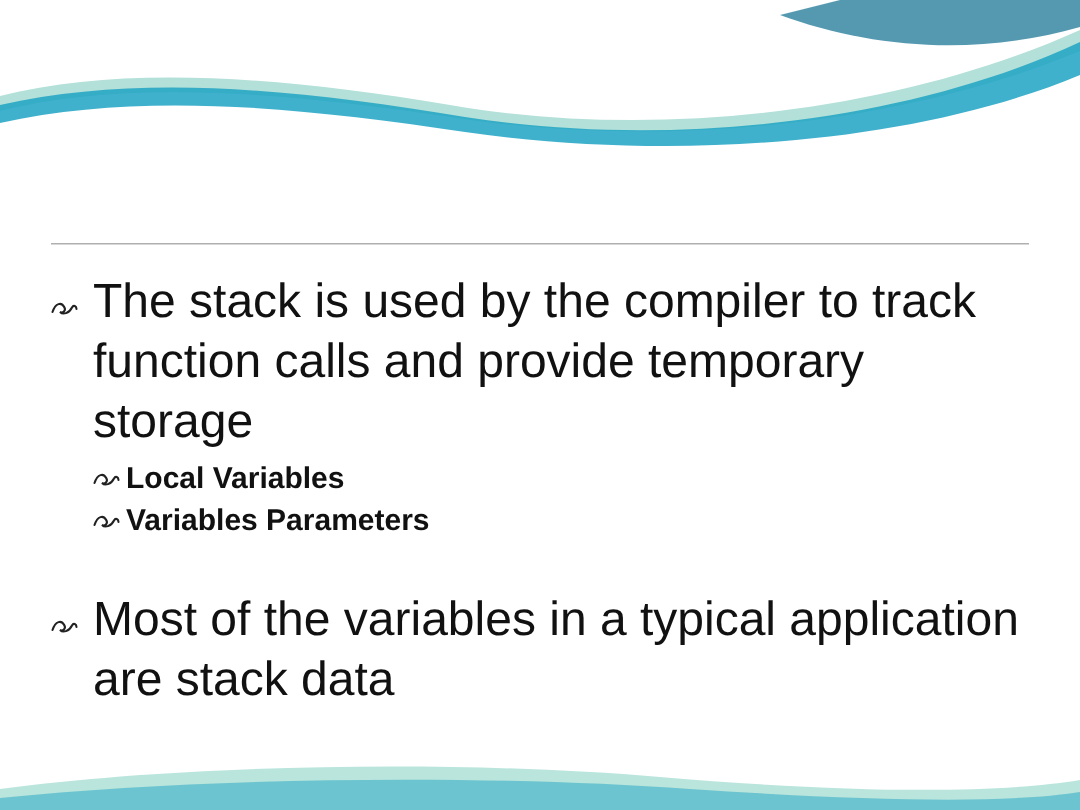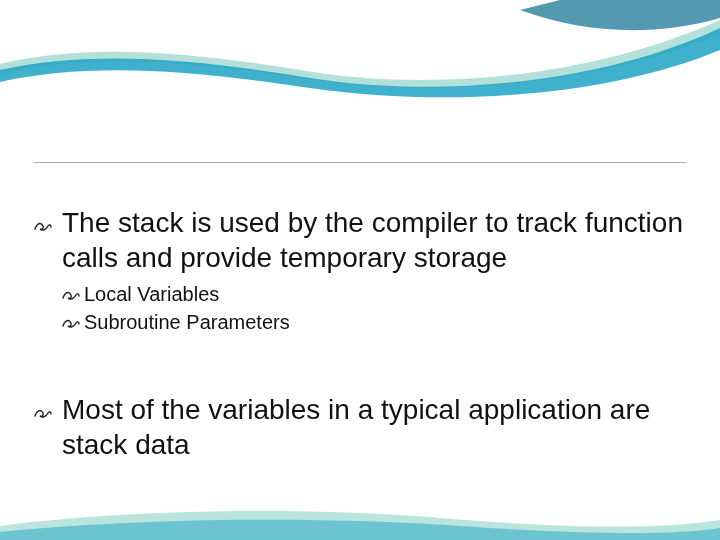--- a/index.html
+++ b/index.html
@@ -46,35 +46,35 @@
     height: 1px;
     background: #b0b0b0;
   }
   .content {
     position: absolute;
     top: 180px;
     left: 34px;
     width: 652px;
   }
   .bullet-l1 {
-    font-size: 28px;
+    font-size: 32px;
     color: #111;
     line-height: 1.25;
     margin-bottom: 6px;
     padding-left: 28px;
     text-indent: -28px;
-    margin-top: 25px;
   }
   .bullet-l2 {
     font-size: 20px;
     color: #111;
     line-height: 1.3;
     padding-left: 50px;
     text-indent: -22px;
     margin-bottom: 2px;
+    font-weight: bold;
   }
   .bullet-l1 .marker, .bullet-l2 .marker {
     font-family: "Times New Roman", serif;
     display: inline-block;
   }
   .bullet-l1 .marker { width: 28px; text-indent: 0; }
   .bullet-l2 .marker { width: 22px; text-indent: 0; }
   .spacer { height: 30px; }
 </style>
 </head>
@@ -96,21 +96,21 @@
   <div class="content">
     <div class="bullet-l1"><span class="marker"><svg width="18" height="14" viewBox="0 0 18 14" style="vertical-align:-2px">
             <path d="M1 9 C 3 3, 7 2, 9 6 C 10 8, 8 10, 6 9 C 8 11, 12 10, 14 6 C 15 4, 17 5, 17 7" stroke="#222" stroke-width="1.4" fill="none" stroke-linecap="round"></path>
           </svg></span><span>The stack is used by the compiler to track function calls and provide temporary storage</span></div>
 
     <div class="bullet-l2"><span class="marker"><svg width="18" height="14" viewBox="0 0 18 14" style="vertical-align:-2px">
             <path d="M1 9 C 3 3, 7 2, 9 6 C 10 8, 8 10, 6 9 C 8 11, 12 10, 14 6 C 15 4, 17 5, 17 7" stroke="#222" stroke-width="1.4" fill="none" stroke-linecap="round"></path>
           </svg></span><span>Local Variables</span></div>
     <div class="bullet-l2"><span class="marker"><svg width="18" height="14" viewBox="0 0 18 14" style="vertical-align:-2px">
             <path d="M1 9 C 3 3, 7 2, 9 6 C 10 8, 8 10, 6 9 C 8 11, 12 10, 14 6 C 15 4, 17 5, 17 7" stroke="#222" stroke-width="1.4" fill="none" stroke-linecap="round"></path>
-          </svg></span><span>Subroutine Parameters</span></div>
+          </svg></span><span>Variables Parameters</span></div>
 
     <div class="spacer"></div>
 
     <div class="bullet-l1"><span class="marker"><svg width="18" height="14" viewBox="0 0 18 14" style="vertical-align:-2px">
             <path d="M1 9 C 3 3, 7 2, 9 6 C 10 8, 8 10, 6 9 C 8 11, 12 10, 14 6 C 15 4, 17 5, 17 7" stroke="#222" stroke-width="1.4" fill="none" stroke-linecap="round"></path>
           </svg></span><span>Most of the variables in a typical application are stack data</span></div>
   </div>
 
   <div class="bottom-decoration">
     <svg width="720" height="40" viewBox="0 0 720 40">

